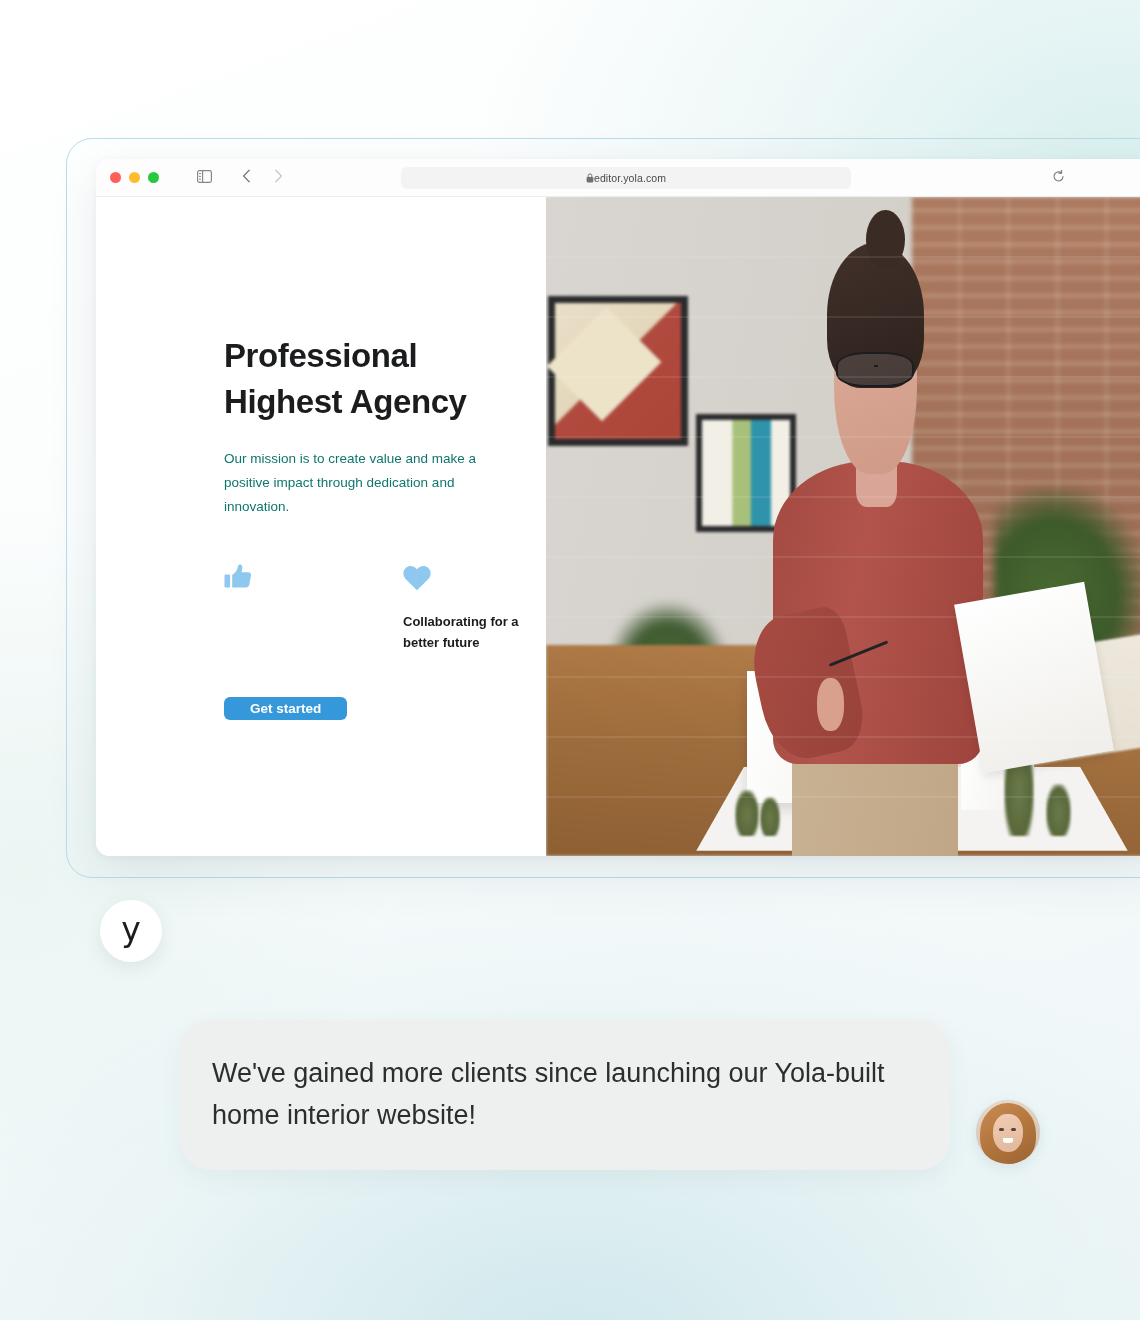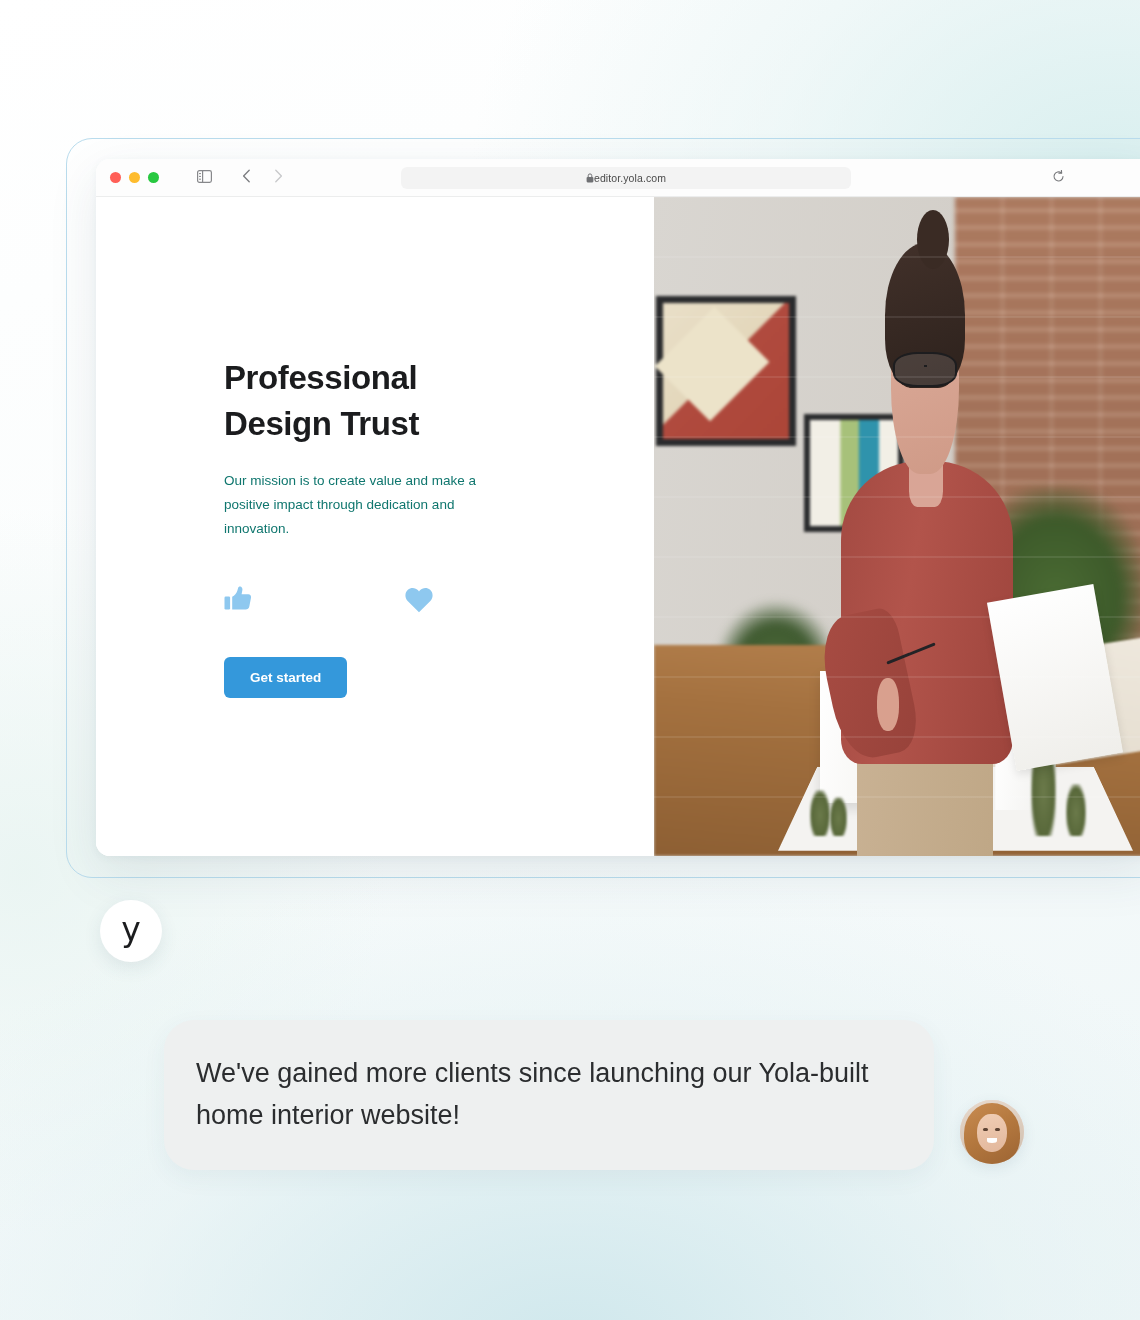--- a/index.html
+++ b/index.html
@@ -80,21 +80,21 @@
                display:flex; align-items:center; justify-content:center; }
 
   
   .page{
     display:flex;
     height:659px;
     background:#fff;
   }
 
   .hero-left{
-    width:558px;
+    width:450px;
     flex:none;
     display:flex;
     flex-direction:column;
     justify-content:center;
     padding:0 0 0 128px;
     background:#fff;
   }
 
   .hero-title{
     font-size:33px;
@@ -131,21 +131,21 @@
   .cta{
     margin-top:44px;
     align-self:flex-start;
     background:#3498db;
     color:#ffffff;
     border:none;
     border-radius:6px;
     font-size:13.5px;
     font-weight:700;
     font-family:"Liberation Sans", sans-serif;
-    padding:13px 26px;
+    padding:4px 26px;
     cursor:pointer;
   }
 
   
   .hero-right{
     flex:1;
     position:relative;
     overflow:hidden;
     background:#cfc6bb;
   }
@@ -333,21 +333,21 @@
   .bubble-1{
     padding:26px 34px;
     font-size:25px;
     color:#2b2d2f;
     line-height:1;
     border-radius:28px;
   }
 
   .chat-row-2{
     position:absolute;
-    left:164px; top:120px;
+    left:180px; top:120px;
     display:flex; align-items:flex-end; gap:26px;
   }
   .bubble-2{
     width:770px;
     padding:32px 32px 34px 32px;
     font-size:27px;
     line-height:42px;
     color:#2b2d2f;
     border-radius:30px;
   }
@@ -457,21 +457,21 @@
       </span>
     </div>
   </div>
 
   <div class="page">
 
     <div class="hero-left">
 
       <h1 class="hero-title">
         <span>Professional</span><br>
-        <span>Design Trust</span><br>
+        <span>Highest Agency</span><br>
       </h1>
 
       <p class="hero-sub">Our mission is to create value and make a positive impact through dedication and innovation.</p>
 
       <div class="features">
 
         <div class="feature">
           <div class="feature-icon">
             <svg width="28" height="27" viewBox="0 0 28 27" fill="#8ec8ef">
               <rect x="0.5" y="10.5" width="5.6" height="13" rx="1.2"></rect>
@@ -479,20 +479,21 @@
             </svg>
           </div>
         </div>
 
         <div class="feature">
           <div class="feature-icon">
             <svg width="28" height="26" viewBox="0 0 28 26" fill="#8ec8ef">
               <path d="M14 25.2 L2.9 14.2 C-0.4 10.9 -0.4 5.8 2.9 2.8 C6 -0.1 10.7 0.5 13.3 3.6 L14 4.4 L14.7 3.6 C17.3 0.5 22 -0.1 25.1 2.8 C28.4 5.8 28.4 10.9 25.1 14.2 Z"></path>
             </svg>
           </div>
+          <div class="feature-label">Collaborating for a better future</div>
         </div>
 
       </div>
 
       <button class="cta">Get started</button>
     </div>
 
     <div class="hero-right">
       <div class="hr-wall"></div>
       <div class="hr-brick"></div>

